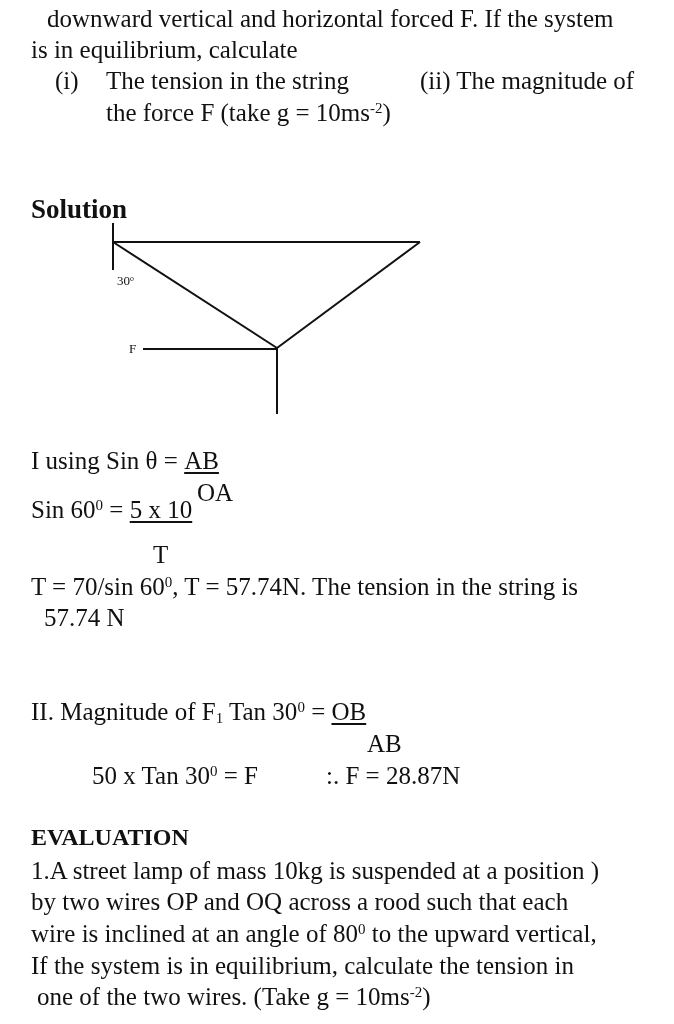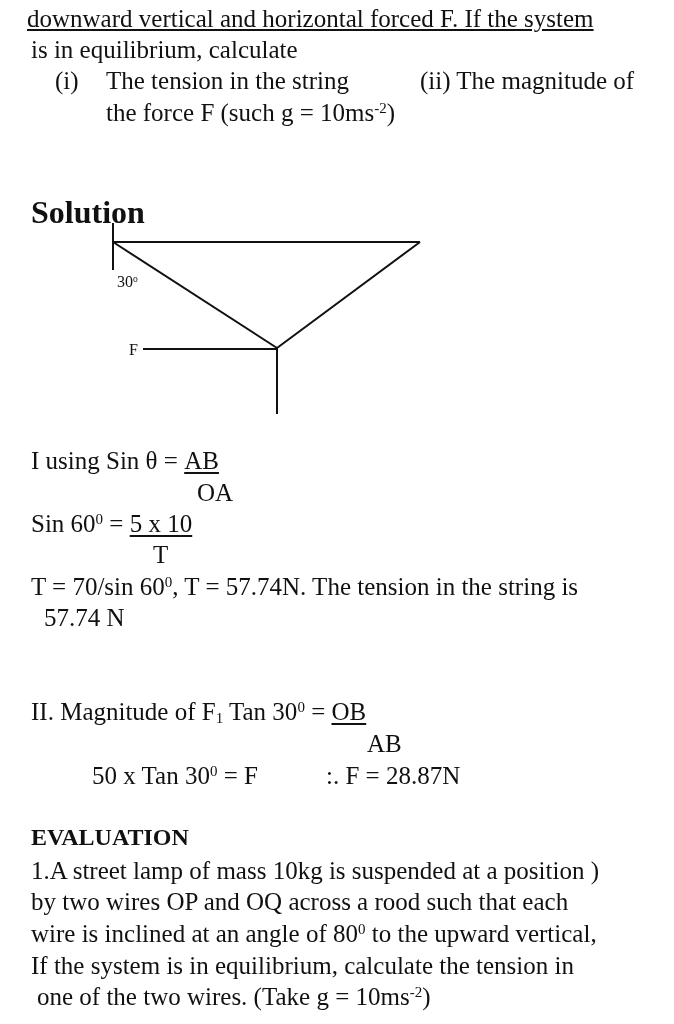--- a/index.html
+++ b/index.html
@@ -8,51 +8,51 @@
     font-family: "Liberation Serif", "DejaVu Serif", serif;
     color: #111111;
     font-size: 25px;
   }
   .abs { position: absolute; white-space: nowrap; line-height: 1; }
   .bold { font-weight: bold; }
   .u { text-decoration: underline; text-underline-offset: 3px; text-decoration-thickness: 1.5px; }
   sup { font-size: 0.6em; vertical-align: 0.55em; line-height: 0; }
   sub { font-size: 0.6em; vertical-align: -0.2em; line-height: 0; }
   svg.diagram { position: absolute; left: 0; top: 0; }
-  .small { font-size: 16px; }
+  .small { font-size: 13px; }
 </style>
 </head>
 <body>
 
-<div class="abs" style="left:27px; top:6px;text-decoration:underline;">downward vertical and horizontal forced F.  If the system</div>
+<div class="abs" style="left:47px; top:6px;">downward vertical and horizontal forced F.  If the system</div>
 <div class="abs" style="left:31px; top:37px;">is in equilibrium, calculate</div>
 <div class="abs" style="left:55px; top:68px;">(i)</div>
 <div class="abs" style="left:106px; top:68px;text-align:right;">The tension in the string</div>
 <div class="abs" style="left:420px; top:68px;">(ii) The magnitude of</div>
-<div class="abs" style="left:106px; top:100px;"><span>the force F (such g = 10ms</span><sup>-2</sup><span>)</span></div>
+<div class="abs" style="left:106px; top:100px;"><span>the force F (take g = 10ms</span><sup>-2</sup><span>)</span></div>
 
-<div class="abs bold" style="left:31px; top:196px; font-size:32px;">Solution</div>
+<div class="abs bold" style="left:31px; top:196px; font-size:27px;">Solution</div>
 
 <svg class="diagram" width="674" height="430">
   <g stroke="#111" stroke-width="2" fill="none">
     <line x1="113" y1="223" x2="113" y2="270"></line>
     <line x1="113" y1="242" x2="420" y2="242"></line>
     <line x1="113" y1="242" x2="277" y2="348"></line>
     <line x1="420" y1="242" x2="277" y2="348"></line>
     <line x1="143" y1="349" x2="277" y2="349"></line>
     <line x1="277" y1="348" x2="277" y2="414"></line>
   </g>
 </svg>
 <div class="abs small" style="left:117px; top:274px;"><span>30</span><sup>o</sup></div>
 <div class="abs small" style="left:129px; top:342px;">F</div>
 
 <div class="abs" style="left:31px; top:448px;"><span>I using Sin θ = </span><span class="u">AB</span></div>
 <div class="abs" style="left:197px; top:480px;">OA</div>
 
-<div class="abs" style="left:31px; top:511px;"><span>Sin 60</span><sup>0</sup><span> = </span><span class="u">5 x 10</span></div>
+<div class="abs" style="left:31px; top:497px;"><span>Sin 60</span><sup>0</sup><span> = </span><span class="u">5 x 10</span></div>
 <div class="abs" style="left:153px; top:542px;">T</div>
 
 <div class="abs" style="left:31px; top:574px;"><span>T = 70/sin 60</span><sup>0</sup><span>, T = 57.74N.   The tension in the string is</span></div>
 <div class="abs" style="left:31px; top:605px;margin-left:13px;">57.74 N</div>
 
 <div class="abs" style="left:31px; top:699px;"><span>II. Magnitude of F</span><sub>1</sub><span> Tan 30</span><sup>0</sup><span> = </span><span class="u">OB</span></div>
 <div class="abs" style="left:367px; top:731px;">AB</div>
 
 <div class="abs" style="left:92px; top:763px;"><span>50 x Tan 30</span><sup>0</sup><span> = F</span></div>
 <div class="abs" style="left:326px; top:763px;">:.  F = 28.87N</div>

